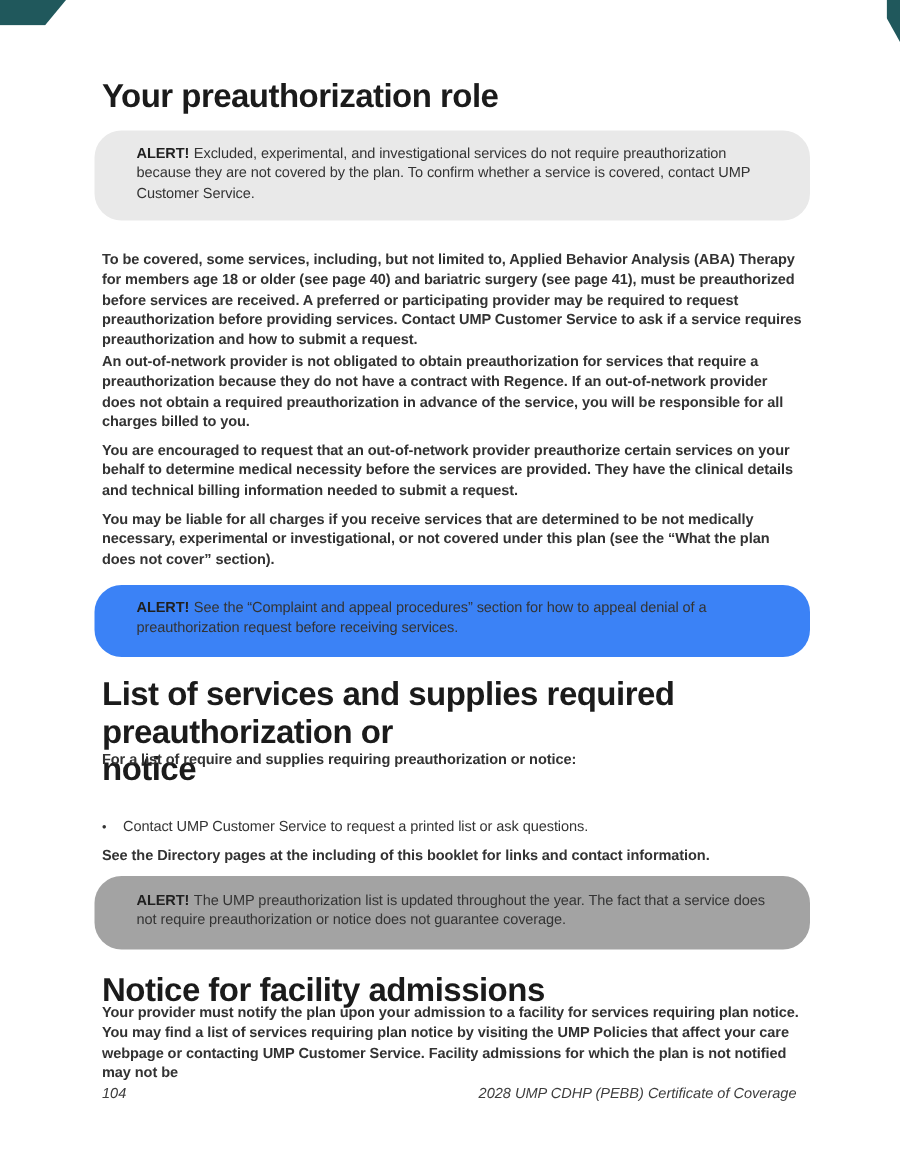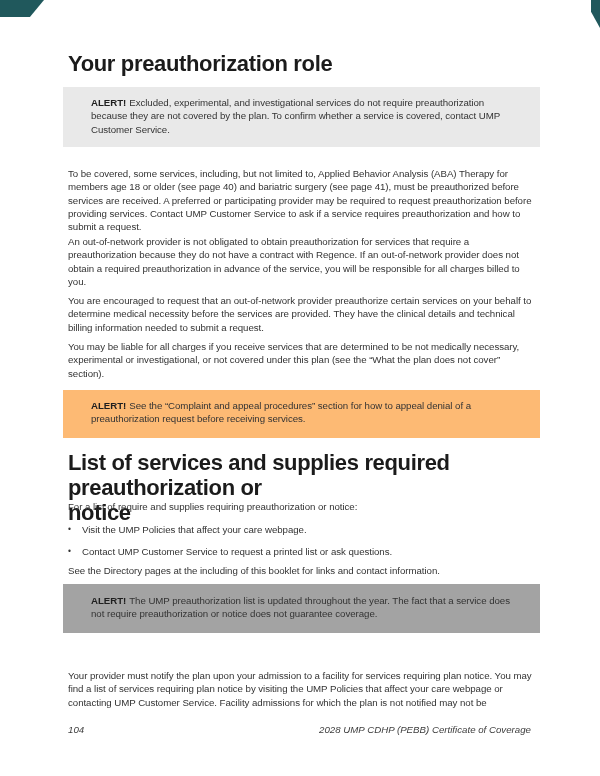--- a/index.html
+++ b/index.html
@@ -8,25 +8,25 @@
 
   .corner-tl { position:absolute; top:0; left:0; width:44px; height:17px;
                clip-path:polygon(0 0,100% 0,68% 100%,0 100%); }
   .corner-tr { position:absolute; top:0; right:0; width:9px; height:28px;
                clip-path:polygon(0 0,100% 0,100% 100%,0 42%); }
 
   .h { position:absolute; left:68px; margin:0; font-weight:bold; color:#1b1b1b;
        font-size:22px; letter-spacing:-0.35px; line-height:25px; white-space:pre-line; width:512px; }
 
   .p { position:absolute; left:68px; width:468px; margin:0; font-size:9.7px;
-       line-height:13.3px; letter-spacing:-0.05px; color:#333333; }
+       line-height:13.3px; letter-spacing:-0.05px; color:#333333;font-weight:bold; }
 
   .alert { position:absolute; left:63px; width:477px; box-sizing:border-box;
            padding:9px 29px 16px 28px; font-size:9.7px; line-height:13.4px;
-           letter-spacing:-0.05px; color:#333333; }
+           letter-spacing:-0.05px; color:#333333;border-radius:18px; }
   .alert-label { font-weight:bold; color:#1f1f1f; margin-right:3px; }
 
   .bullet-row { position:absolute; left:68px; width:468px; font-size:9.7px;
                 line-height:13.3px; letter-spacing:-0.05px; color:#333333; }
   .bullet-marker { display:inline-block; width:14px; font-size:8.5px; vertical-align:top; }
   .bullet-text { display:inline-block; width:450px; vertical-align:top; }
 
   .footer-left  { position:absolute; left:68px; top:723px; font-size:9.7px;
                   font-style:italic; color:#3d3d3d; line-height:13px; }
   .footer-right { position:absolute; right:69px; top:723px; font-size:9.7px;
@@ -47,42 +47,40 @@
   </div>
 
   <p class="p" style="top:167px">To be covered, some services, including, but not limited to, Applied Behavior Analysis (ABA) Therapy for members age 18 or older (see page 40) and bariatric surgery (see page 41), must be preauthorized before services are received. A preferred or participating provider may be required to request preauthorization before providing services. Contact UMP Customer Service to ask if a service requires preauthorization and how to submit a request.</p>
 
   <p class="p" style="top:294px">You are encouraged to request that an out-of-network provider preauthorize certain services on your behalf to determine medical necessity before the services are provided. They have the clinical details and technical billing information needed to submit a request.</p>
 
   <p class="p" style="top:235px">An out-of-network provider is not obligated to obtain preauthorization for services that require a preauthorization because they do not have a contract with Regence. If an out-of-network provider does not obtain a required preauthorization in advance of the service, you will be responsible for all charges billed to you.</p>
 
   <p class="p" style="top:340px">You may be liable for all charges if you receive services that are determined to be not medically necessary, experimental or investigational, or not covered under this plan (see the “What the plan does not cover” section).</p>
 
-  <div class="alert" style="top: 390px; height: 48px; background: #fdba74;">
+  <div class="alert" style="top: 390px; height: 48px; background: #3b82f6;">
     <span class="alert-label">ALERT!</span><span>See the “Complaint and appeal procedures” section for how to appeal denial of a preauthorization request before receiving services.</span>
   </div>
 
   <h1 class="h" style="top:450px">List of services and supplies required preauthorization or
 notice</h1>
 
   <p class="p" style="top:500px">For a list of require and supplies requiring preauthorization or notice:</p>
 
-  <div class="bullet-row" style="top:523px">
-    <span class="bullet-marker">•</span><span class="bullet-text">Visit the UMP Policies that affect your care webpage.</span>
-  </div>
 
   <div class="bullet-row" style="top:545px">
     <span class="bullet-marker">•</span><span class="bullet-text">Contact UMP Customer Service to request a printed list or ask questions.</span>
   </div>
 
   <p class="p" style="top:564px">See the Directory pages at the including of this booklet for links and contact information.</p>
 
   <div class="alert" style="top: 584px; height: 49px; padding-top: 10px; background: #a3a3a3;">
     <span class="alert-label">ALERT!</span><span>The UMP preauthorization list is updated throughout the year. The fact that a service does not require preauthorization or notice does not guarantee coverage.</span>
   </div>
 
+  <h1 class="h" style="top:647px">Notice for facility admissions</h1>
 
   <p class="p" style="top:669px">Your provider must notify the plan upon your admission to a facility for services requiring plan notice. You may find a list of services requiring plan notice by visiting the UMP Policies that affect your care webpage or contacting UMP Customer Service. Facility admissions for which the plan is not notified may not be</p>
 
   <div class="footer-left">104</div>
   <div class="footer-right">2028 UMP CDHP (PEBB) Certificate of Coverage</div>
 
 </div>
 
 </body></html>

